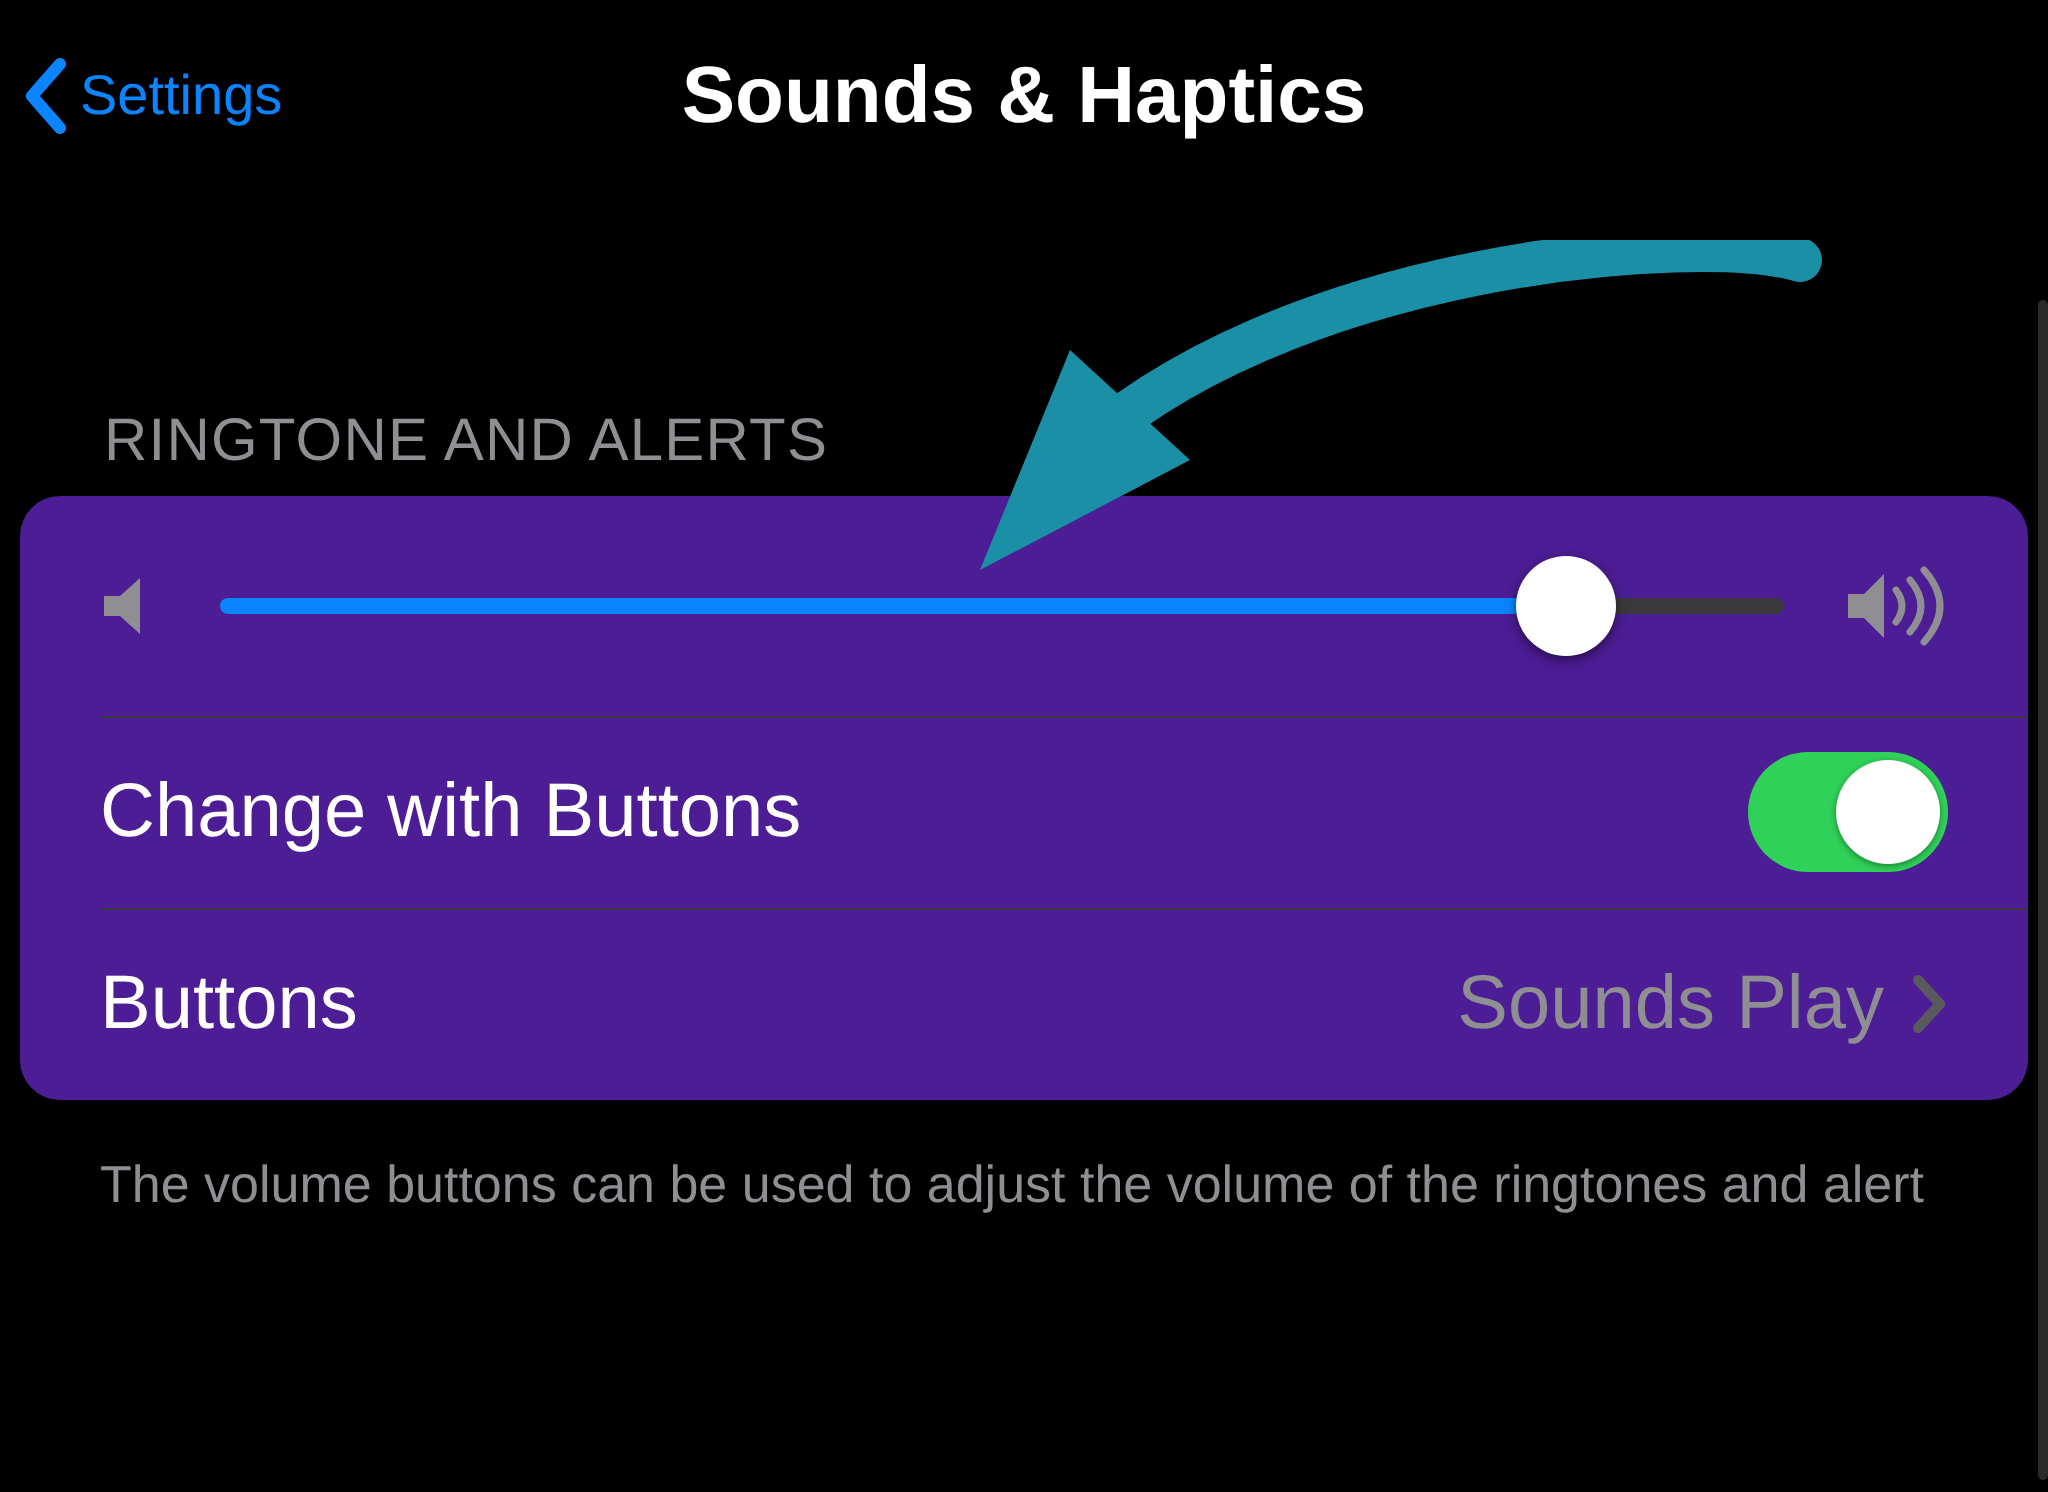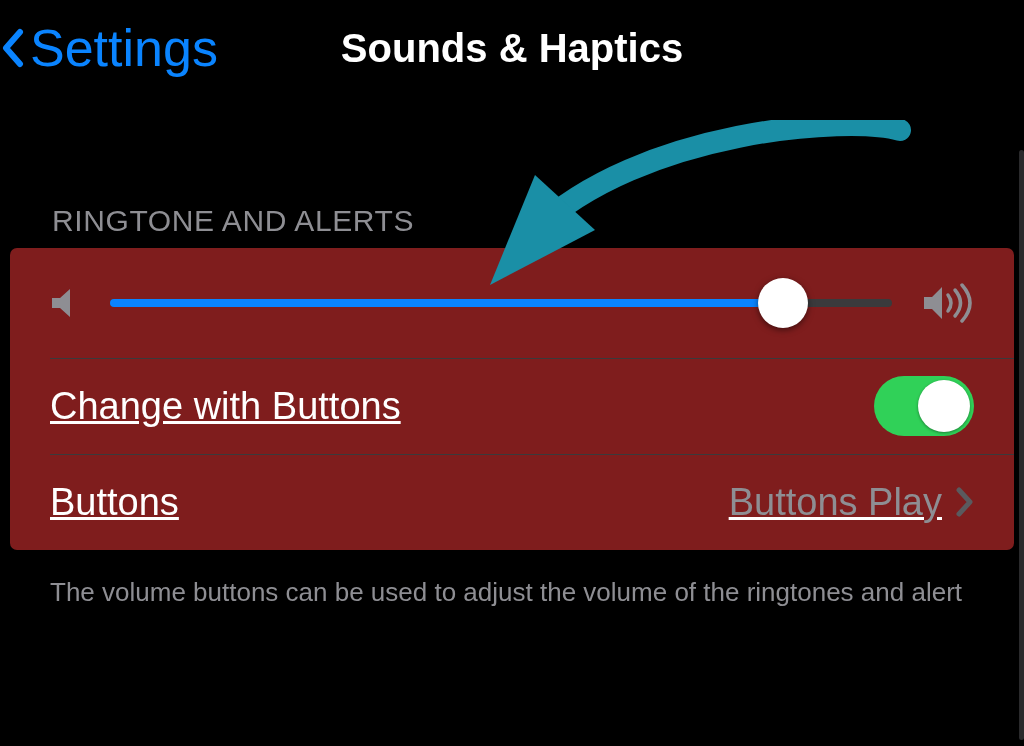--- a/index.html
+++ b/index.html
@@ -16,28 +16,28 @@
   
   .nav {
     position: relative;
     height: 96px;
     display: flex;
     align-items: center;
     justify-content: center;
   }
   .back-btn {
     position: absolute;
-    left: 0;
+    left: 10px;
     top: 0;
     bottom: 0;
     display: flex;
     align-items: center;
     gap: 6px;
     color: #0a84ff;
-    font-size: 52px;
+    font-size: 28px;
     font-weight: 400;
     cursor: pointer;
   }
   .back-chevron svg { display: block; }
   .nav-title {
     font-size: 40px;
     font-weight: 700;
     color: #fff;
     text-align: right;
   }
@@ -47,24 +47,23 @@
     margin: 108px 50px 10px 52px;
     font-size: 30px;
     letter-spacing: 0.6px;
     color: #8e8e93;
     text-transform: uppercase;
   }
 
   
   .group {
     margin: 8px 10px 0 10px;
-    background: #7f1d1d;
-    border-radius: 7px;
+    background: #4c1d95;
+    border-radius: 20px;
     overflow: hidden;
-    text-decoration: underline;
   }
   .row {
     display: flex;
     align-items: center;
     padding: 0 40px;
     min-height: 96px;
     position: relative;
   }
   .row + .row::before {
     content: "";
@@ -221,21 +220,21 @@
 
   <div class="row">
     <div class="row-label">Change with Buttons</div>
     <div class="toggle">
       <div class="toggle-knob"></div>
     </div>
   </div>
 
   <div class="row">
     <div class="row-label">Buttons</div>
-    <div class="row-value">Buttons Play</div>
+    <div class="row-value">Sounds Play</div>
     <span class="disclosure">
       <svg width="18" height="30" viewBox="0 0 18 30">
         <polyline points="3,3 14,15 3,27" fill="none" stroke="#5a5a5e" stroke-width="5" stroke-linecap="round" stroke-linejoin="round"></polyline>
       </svg>
     </span>
   </div>
 
 </div>
 
 <div class="footer-text">The volume buttons can be used to adjust the volume of the ringtones and alert</div>

